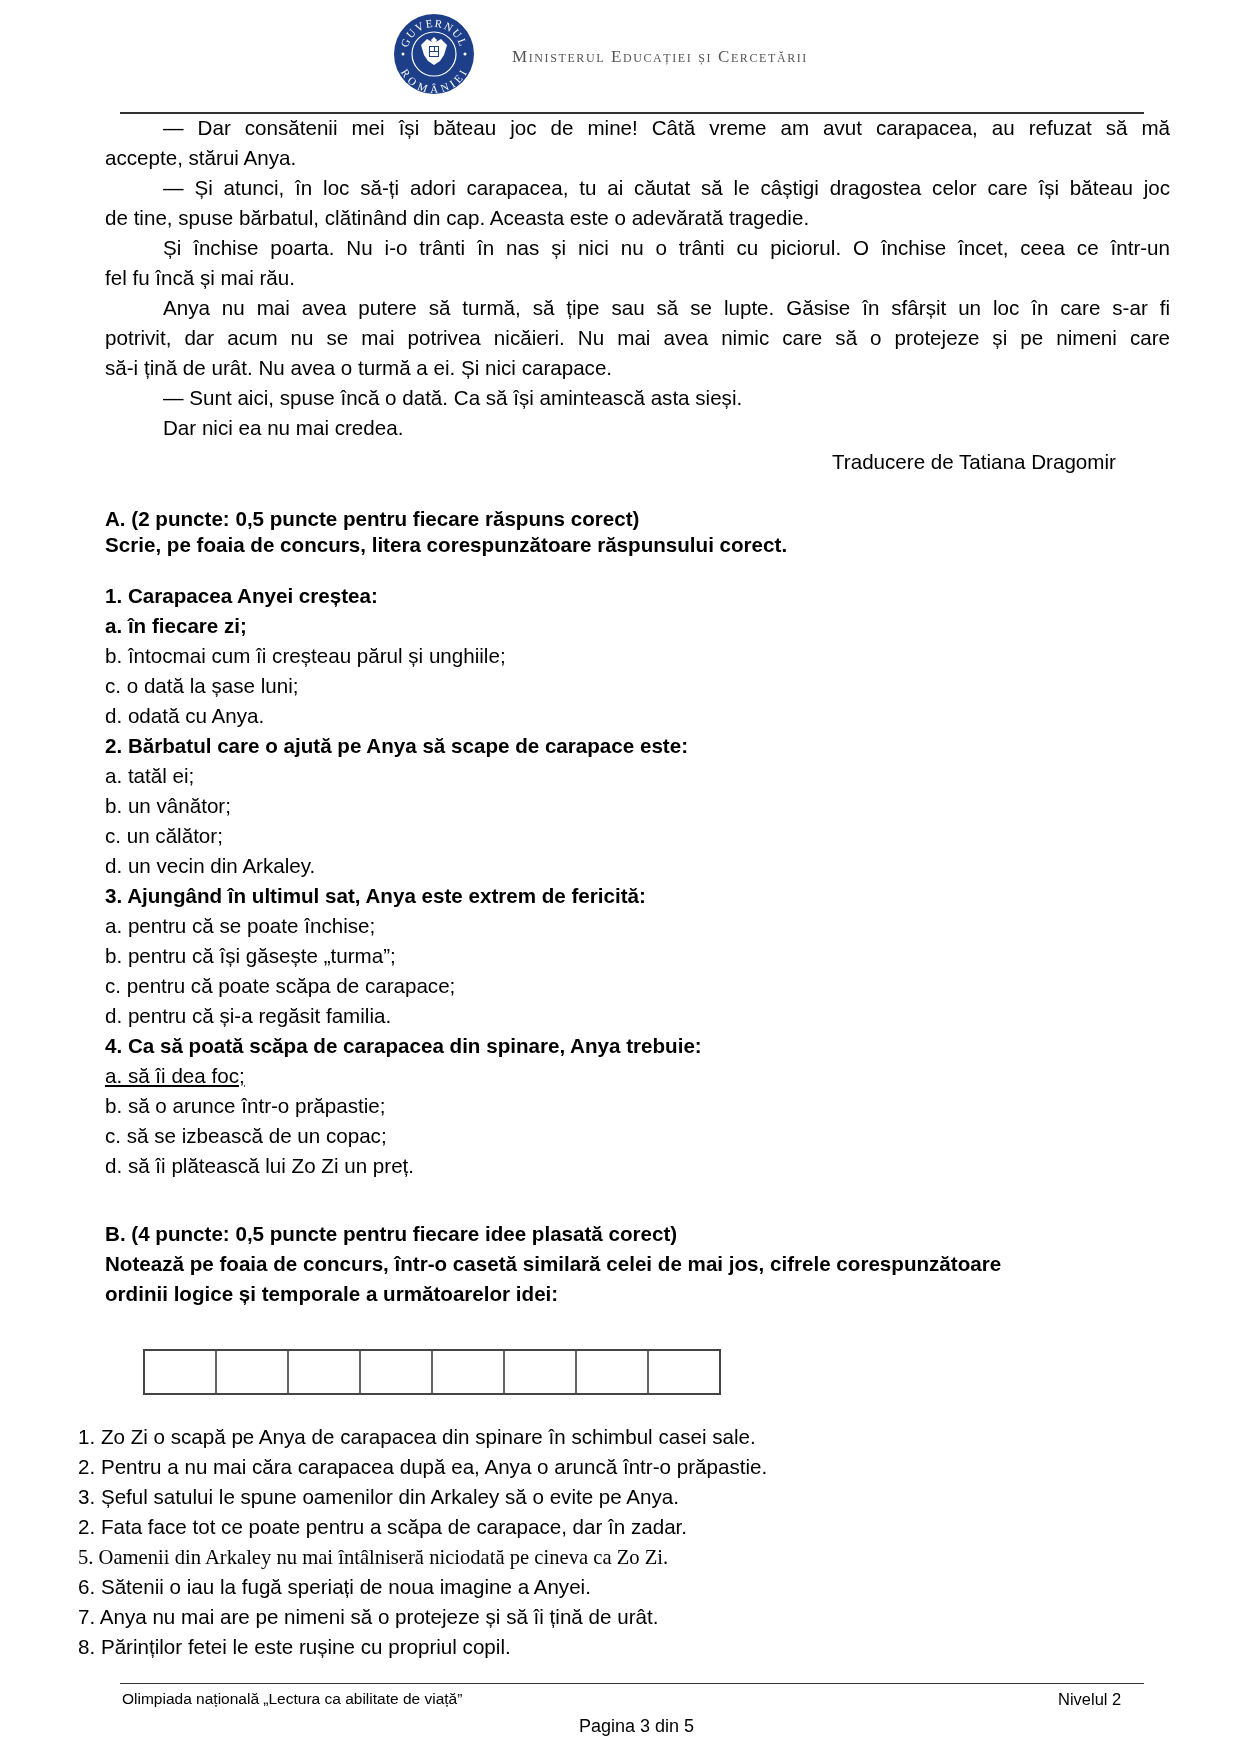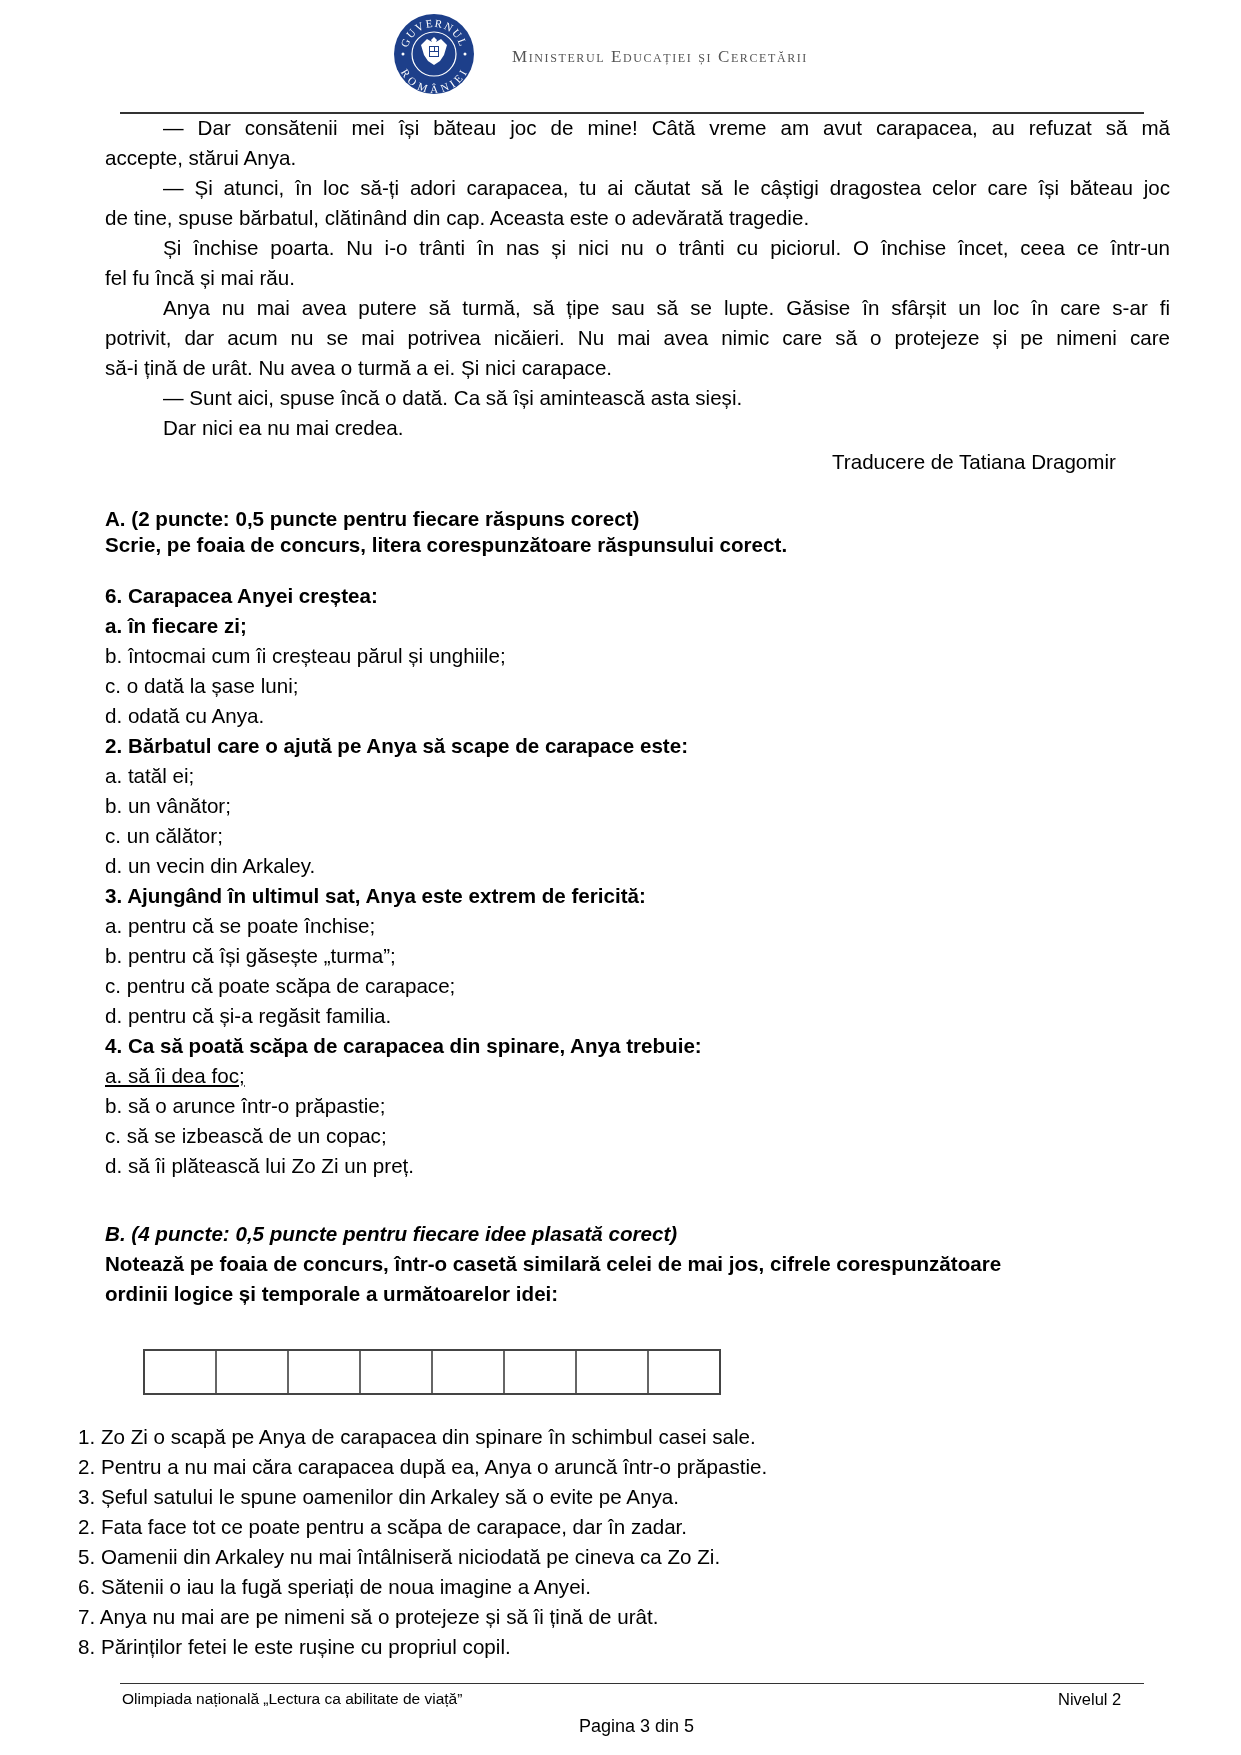--- a/index.html
+++ b/index.html
@@ -65,21 +65,21 @@
 <div class="line just" style="top:293px; text-indent:58px;">Anya nu mai avea putere să turmă, să țipe sau să se lupte. Găsise în sfârșit un loc în care s-ar fi</div>
 <div class="line just" style="top:323px;">potrivit, dar acum nu se mai potrivea nicăieri. Nu mai avea nimic care să o protejeze și pe nimeni care</div>
 <div class="line" style="top:353px; left:105px;">să-i țină de urât. Nu avea o turmă a ei. Și nici carapace.</div>
 <div class="line" style="top:383px; left:163px;">—  Sunt aici, spuse încă o dată. Ca să își amintească asta sieși.</div>
 <div class="line" style="top:413px; left:163px;">Dar nici ea nu mai credea.</div>
 <div class="line" style="top:447px; left:832px;">Traducere de Tatiana Dragomir</div>
 
 <div class="line b" style="top:504px; left:105px;">A.  (2 puncte: 0,5 puncte pentru fiecare răspuns corect)</div>
 <div class="line b" style="top:530px; left:105px;">Scrie, pe foaia de concurs, litera corespunzătoare răspunsului corect.</div>
 
-<div class="line b q" style="top:581px;">6. Carapacea Anyei creștea:</div>
+<div class="line b q" style="top:581px;">1. Carapacea Anyei creștea:</div>
 <div class="line q" style="top:611px;font-weight:bold;">a. în fiecare zi;</div>
 <div class="line q" style="top:641px;">b. întocmai cum îi creșteau părul și unghiile;</div>
 <div class="line q" style="top:671px;">c. o dată la șase luni;</div>
 <div class="line q" style="top:701px;">d. odată cu Anya.</div>
 
 <div class="line b q" style="top:731px;">2. Bărbatul care o ajută pe Anya să scape de carapace este:</div>
 <div class="line q" style="top:761px;">a. tatăl ei;</div>
 <div class="line q" style="top:791px;">b. un vânător;</div>
 <div class="line q" style="top:821px;">c. un călător;</div>
 <div class="line q" style="top:851px;">d. un vecin din Arkaley.</div>
@@ -89,40 +89,40 @@
 <div class="line q" style="top:941px;">b. pentru că își găsește „turma”;</div>
 <div class="line q" style="top:971px;">c. pentru că poate scăpa de carapace;</div>
 <div class="line q" style="top:1001px;">d. pentru că și-a regăsit familia.</div>
 
 <div class="line b q" style="top:1031px;">4. Ca să poată scăpa de carapacea din spinare, Anya trebuie:</div>
 <div class="line q" style="top:1061px;text-decoration:underline;">a. să îi dea foc;</div>
 <div class="line q" style="top:1091px;">b. să o arunce într-o prăpastie;</div>
 <div class="line q" style="top:1121px;">c. să se izbească de un copac;</div>
 <div class="line q" style="top:1151px;">d. să îi plătească lui Zo Zi un preț.</div>
 
-<div class="line q" style="top:1219px;font-style:italic;"><span class="b">B</span><span class="b">. (4 puncte: 0,5 puncte pentru fiecare idee plasată corect)</span></div>
+<div class="line q" style="top:1219px;"><span class="b">B</span><span class="b">. (4 puncte: 0,5 puncte pentru fiecare idee plasată corect)</span></div>
 <div class="line b q" style="top:1249px;">Notează pe foaia de concurs, într-o casetă similară celei de mai jos, cifrele corespunzătoare</div>
 <div class="line b q" style="top:1279px;">ordinii logice și temporale a următoarelor idei:</div>
 
 <div class="abs" id="answer-box">
   <div class="cell"></div>
   <div class="cell"></div>
   <div class="cell"></div>
   <div class="cell"></div>
   <div class="cell"></div>
   <div class="cell"></div>
   <div class="cell"></div>
   <div class="cell"></div>
 </div>
 
 <div class="line" style="top:1422px; left:78px;">1. Zo Zi o scapă pe Anya de carapacea din spinare în schimbul casei sale.</div>
 <div class="line" style="top:1452px; left:78px;">2. Pentru a nu mai căra carapacea după ea, Anya o aruncă într-o prăpastie.</div>
 <div class="line" style="top:1482px; left:78px;">3. Șeful satului le spune oamenilor din Arkaley să o evite pe Anya.</div>
 <div class="line" style="top:1512px; left:78px;">2. Fata face tot ce poate pentru a scăpa de carapace, dar în zadar.</div>
-<div class="line" style="top:1542px; left:78px;">5. Oamenii din Arkaley nu mai întâlniseră niciodată pe cineva ca Zo Zi.</div>
+<div class="line" style="top:1542px; left:78px;font-family:Liberation Serif, serif;">5. Oamenii din Arkaley nu mai întâlniseră niciodată pe cineva ca Zo Zi.</div>
 <div class="line" style="top:1572px; left:78px;">6. Sătenii o iau la fugă speriați de noua imagine a Anyei.</div>
 <div class="line" style="top:1602px; left:78px;">7. Anya nu mai are pe nimeni să o protejeze și să îi țină de urât.</div>
 <div class="line" style="top:1632px; left:78px;">8. Părinților fetei le este rușine cu propriul copil.</div>
 
 <div class="abs" id="footer-rule"></div>
 <div class="abs" id="footer-left">Olimpiada națională „Lectura ca abilitate de viață”</div>
 <div class="abs" id="footer-right">Nivelul 2</div>
 <div class="abs" id="footer-page">Pagina 3 din 5</div>
 
 </body></html>

